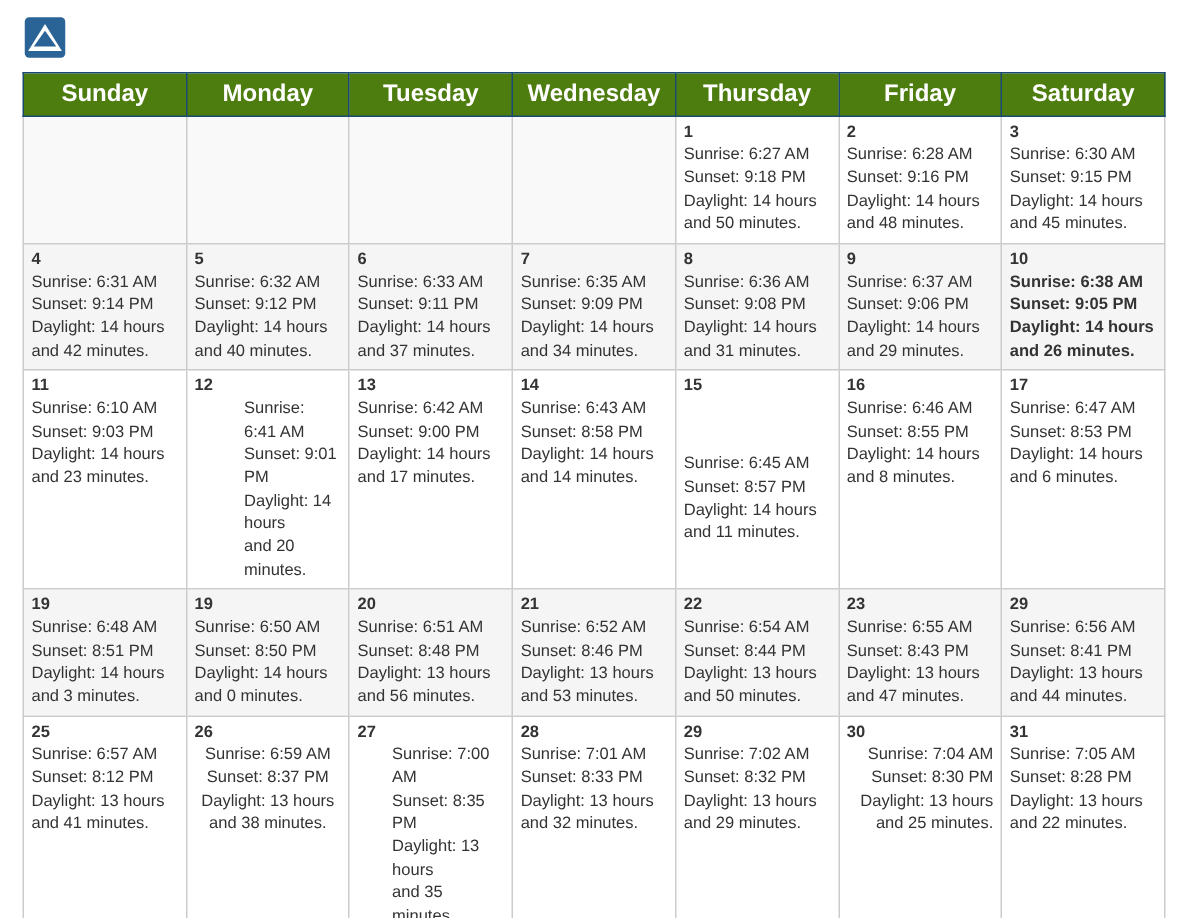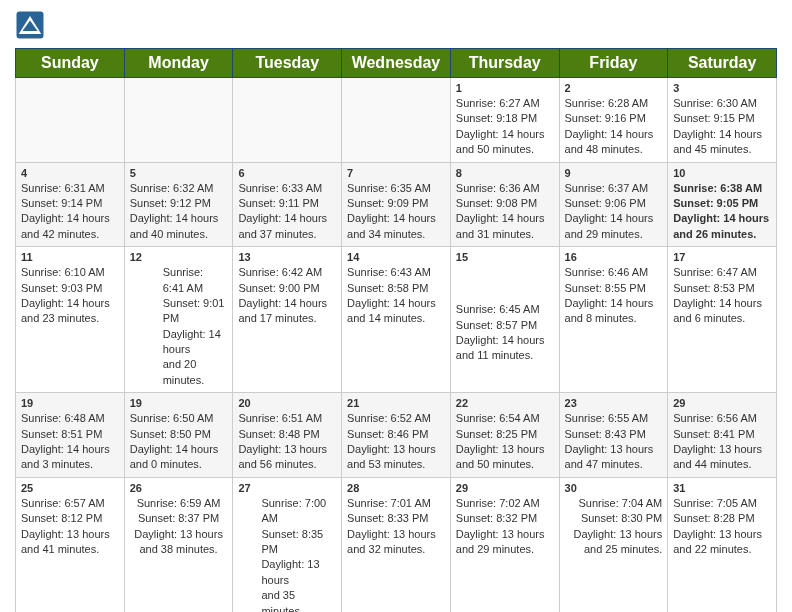--- a/index.html
+++ b/index.html
@@ -287,21 +287,21 @@
           <td class="has-date">
             <div class="date-num">21</div>
             <div class="cell-text" style="white-space: pre-line;">Sunrise: 6:52 AM
 Sunset: 8:46 PM
 Daylight: 13 hours
 and 53 minutes.</div>
           </td>
           <td class="has-date">
             <div class="date-num">22</div>
             <div class="cell-text" style="white-space: pre-line;">Sunrise: 6:54 AM
-Sunset: 8:25 PM
+Sunset: 8:44 PM
 Daylight: 13 hours
 and 50 minutes.</div>
           </td>
           <td class="has-date">
             <div class="date-num">23</div>
             <div class="cell-text" style="white-space: pre-line;">Sunrise: 6:55 AM
 Sunset: 8:43 PM
 Daylight: 13 hours
 and 47 minutes.</div>
           </td>

